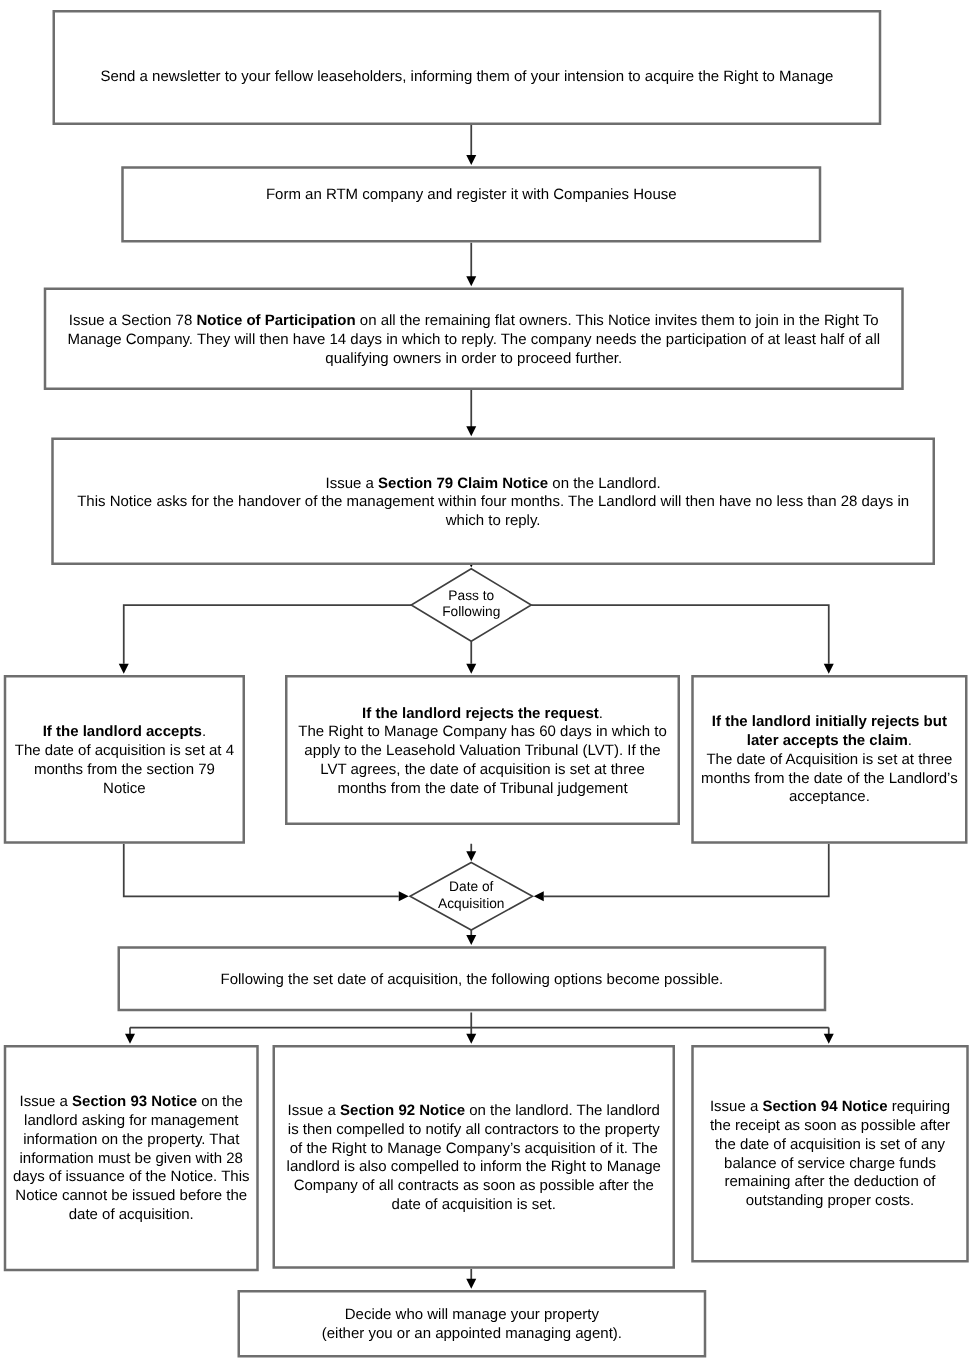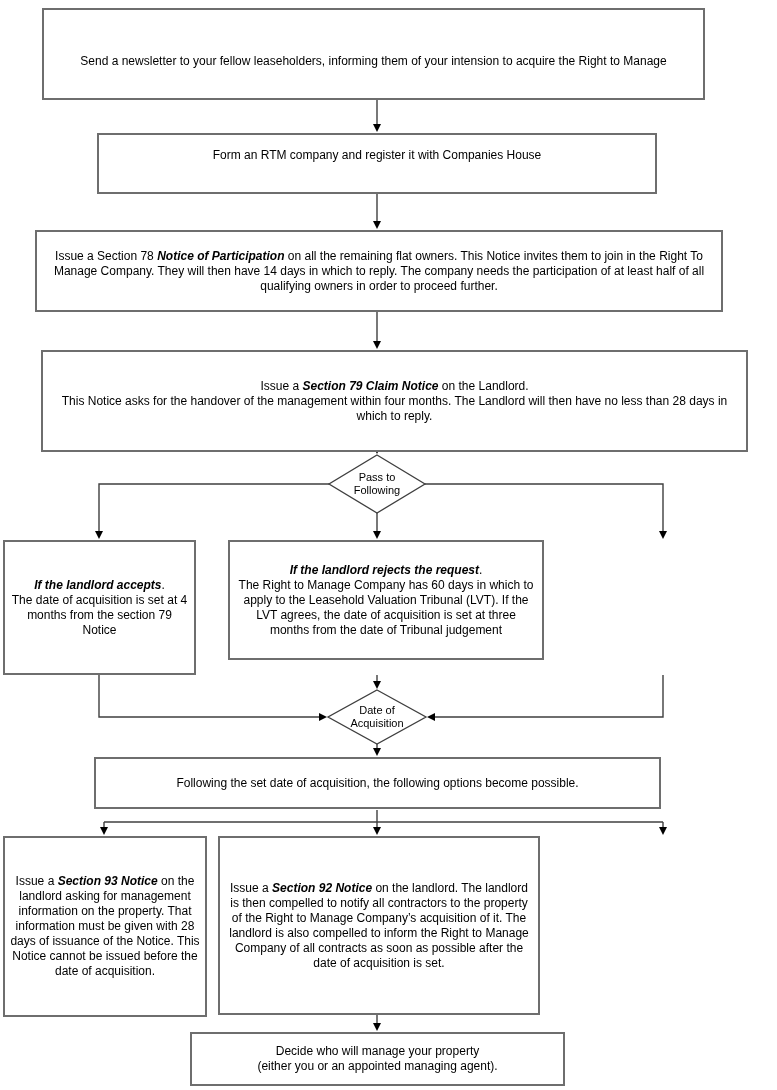--- a/index.html
+++ b/index.html
@@ -12,21 +12,21 @@
     overflow:hidden;
   }
   .layer{position:absolute;left:0;top:0;z-index:1;}
   .box{
     position:absolute;z-index:2;box-sizing:border-box;background:var(--bg);
     border:2px solid var(--border);
     display:flex;align-items:center;justify-content:center;
     text-align:center;font-size:12px;line-height:15px;padding:4px 5px;
   }
   .txt{white-space:pre-line;width:100%;}
-  .txt b{font-weight:bold;font-style:italic;}
+  .txt b{font-weight:bold;}
   .lift-lg{padding-bottom:22px;margin-top:37px;}
   .lift-sm{padding-bottom:16px;}
   .dlabel{
     position:absolute;z-index:3;transform:translate(-50%,-50%);
     white-space:pre-line;text-align:center;font-size:11px;line-height:13px;
   }
   .conn{fill:none;stroke:var(--line);stroke-width:1.4;}
   .ah{fill:var(--arrow);stroke:none;}
   .diamond{fill:var(--bg);stroke:var(--line);stroke-width:1.3;}
 </style>
@@ -137,33 +137,40 @@
   <div class="box" style="left:3px;top:540px;width:193px;height:135px">
     <div class="txt"><b>If the landlord accepts</b>.
 The date of acquisition is set at 4 months from the section 79 Notice</div>
   </div>
 
   <div class="box" style="left:228px;top:540px;width:316px;height:120px">
     <div class="txt"><b>If the landlord rejects the request</b>.
 The Right to Manage Company has 60 days in which to apply to the Leasehold Valuation Tribunal (LVT). If the LVT agrees, the date of acquisition is set at three months from the date of Tribunal judgement</div>
   </div>
 
+  <div class="box" style="left:553px;top:540px;width:221px;height:135px">
+    <div class="txt"><b>If the landlord initially rejects but later accepts the claim</b>.
+The date of Acquisition is set at three months from the date of the Landlord’s acceptance.</div>
+  </div>
 
   <div class="box" style="left:94px;top:757px;width:567px;height:52px">
     <div class="txt">Following the set date of acquisition, the following options become possible.</div>
   </div>
 
   <div class="box" style="left:3px;top:836px;width:204px;height:181px">
     <div class="txt">Issue a <b>Section 93 Notice</b> on the landlord asking for management information on the property. That information must be given with 28 days of issuance of the Notice. This Notice cannot be issued before the date of acquisition.</div>
   </div>
 
   <div class="box" style="left:218px;top:836px;width:322px;height:179px">
     <div class="txt">Issue a <b>Section 92 Notice</b> on the landlord. The landlord is then compelled to notify all contractors to the property of the Right to Manage Company’s acquisition of it. The landlord is also compelled to inform the Right to Manage Company of all contracts as soon as possible after the date of acquisition is set.</div>
   </div>
 
+  <div class="box" style="left:553px;top:836px;width:222px;height:174px">
+    <div class="txt">Issue a <b>Section 94 Notice</b> requiring the receipt as soon as possible after the date of acquisition is set of any balance of service charge funds remaining after the deduction of outstanding proper costs.</div>
+  </div>
 
   <div class="box" style="left:190px;top:1032px;width:375px;height:54px">
     <div class="txt">Decide who will manage your property
 (either you or an appointed managing agent).</div>
   </div>
 
   <div class="dlabel" style="left:377px;top:484px">Pass to
 Following</div>
 
   <div class="dlabel" style="left:377px;top:717px">Date of

